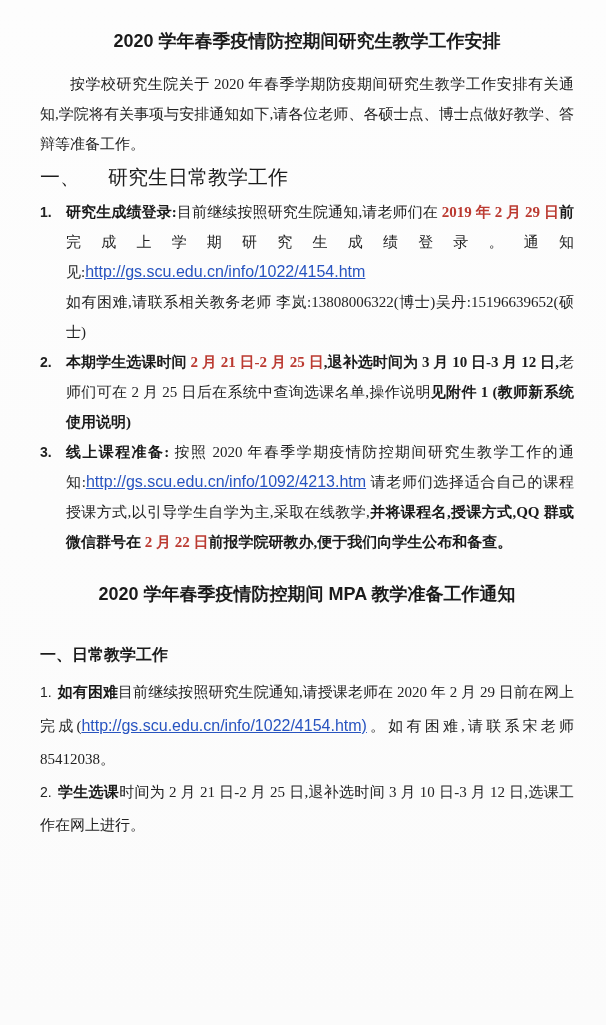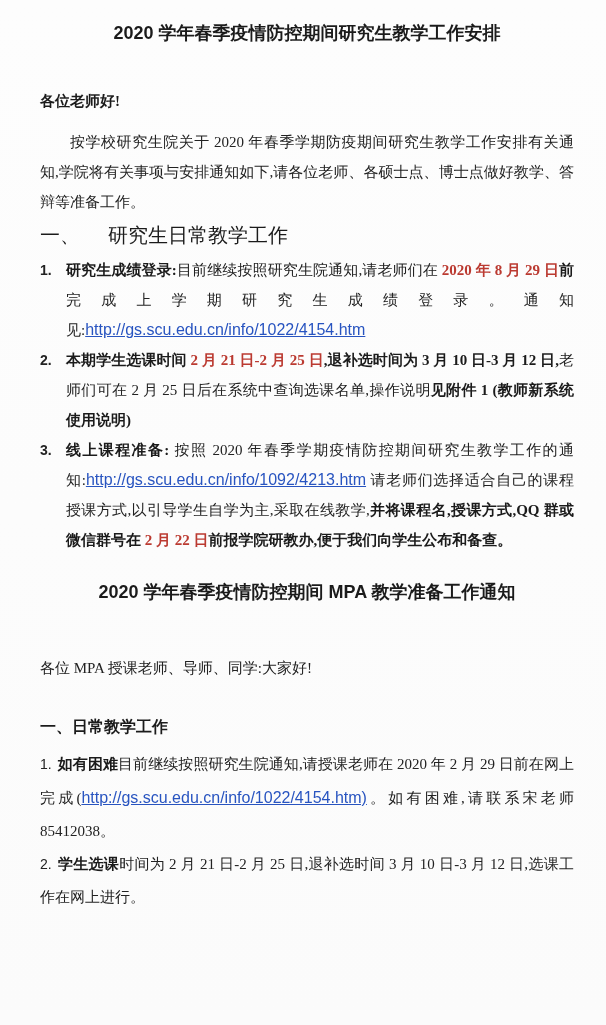--- a/index.html
+++ b/index.html
@@ -9,21 +9,21 @@
     font-family:"Liberation Serif","DejaVu Serif",serif;
   }
   .page{
     box-sizing:border-box;
     width:606px;height:1025px;
     padding:14px 32px 0 40px;
     background:linear-gradient(180deg,#fdfdfd 0%,#fbfbfb 100%);
     color:#222222;
   }
   .doc-title{
-    margin:8px;
+    margin:16px;
     font-family:"Liberation Sans","DejaVu Sans",sans-serif;
     font-size:18px;line-height:23px;
     font-weight:700;text-align:center;color:#1b1b1b;
   }
   .greeting1{
     margin:46px 0 0;
     font-size:15px;line-height:20px;font-weight:700;color:#1b1b1b;
   }
   .intro1{
     margin:16px 0 0;
@@ -77,34 +77,34 @@
     font-size:14px;margin-right:6px;
   }
 </style>
 </head>
 <body>
 
 <div class="page">
 
   <h1 class="doc-title">2020 学年春季疫情防控期间研究生教学工作安排</h1>
 
-  <p class="greeting1">各位老师好!</p>
 
   <p class="intro1">按学校研究生院关于 2020 年春季学期防疫期间研究生教学工作安排有关通知,学院将有关事项与安排通知如下,请各位老师、各硕士点、博士点做好教学、答辩等准备工作。</p>
 
   <h2 class="sec-big">
     <span class="sec-num">一、</span><span>研究生日常教学工作</span>
   </h2>
 
   <div class="list1">
 
     <div class="li1">
       <span class="num">1.</span>
       <div class="content">
-        <p><span class="b">研究生成绩登录:</span><span>目前继续按照研究生院通知,请老师们在 </span><span class="r">2020 年 8 月 29 日</span><span class="b">前</span><span>完成上学期研究生成绩登录。通知见:</span><a class="lnk">http://gs.scu.edu.cn/info/1022/4154.htm</a></p>
+        <p><span class="b">研究生成绩登录:</span><span>目前继续按照研究生院通知,请老师们在 </span><span class="r">2019 年 2 月 29 日</span><span class="b">前</span><span>完成上学期研究生成绩登录。通知见:</span><a class="lnk">http://gs.scu.edu.cn/info/1022/4154.htm</a></p>
+        <p>如有困难,请联系相关教务老师 李岚:13808006322(博士)吴丹:15196639652(硕士)</p>
       </div>
     </div>
 
     <div class="li1">
       <span class="num">2.</span>
       <div class="content">
         <p><span class="b">本期学生选课时间 </span><span class="r">2 月 21 日-2 月 25 日</span><span class="b">,退补选时间为 3 月 10 日-3 月 12 日,</span><span>老师们可在 2 月 25 日后在系统中查询选课名单,操作说明</span><span class="b">见附件 1 (教师新系统使用说明)</span></p>
       </div>
     </div>
 
@@ -112,21 +112,20 @@
       <span class="num">3.</span>
       <div class="content">
         <p><span class="b">线上课程准备:</span><span> 按照 2020 年春季学期疫情防控期间研究生教学工作的通知:</span><a class="lnk">http://gs.scu.edu.cn/info/1092/4213.htm</a><span> 请老师们选择适合自己的课程授课方式,以引导学生自学为主,采取在线教学,</span><span class="b">并将课程名,授课方式,QQ 群或微信群号在 </span><span class="r">2 月 22 日</span><span class="b">前报学院研教办,便于我们向学生公布和备查。</span></p>
       </div>
     </div>
 
   </div>
 
   <h1 class="doc-title title2">2020 学年春季疫情防控期间 MPA 教学准备工作通知</h1>
 
-  <p class="greeting2">各位 MPA 授课老师、导师、同学:大家好!</p>
 
 
   <h3 class="sec-small">一、日常教学工作</h3>
 
   <p class="mpa-item"><span class="inum">1.</span><span class="b">如有困难</span><span>目前继续按照研究生院通知,请授课老师在 2020 年 2 月 29 日前在网上完成(</span><a class="lnk">http://gs.scu.edu.cn/info/1022/4154.htm)</a><span>。如有困难,请联系宋老师 85412038。</span></p>
 
   <p class="mpa-item second"><span class="inum">2.</span><span class="b">学生选课</span><span>时间为 2 月 21 日-2 月 25 日,退补选时间 3 月 10 日-3 月 12 日,选课工作在网上进行。</span></p>
 
 </div>
 

